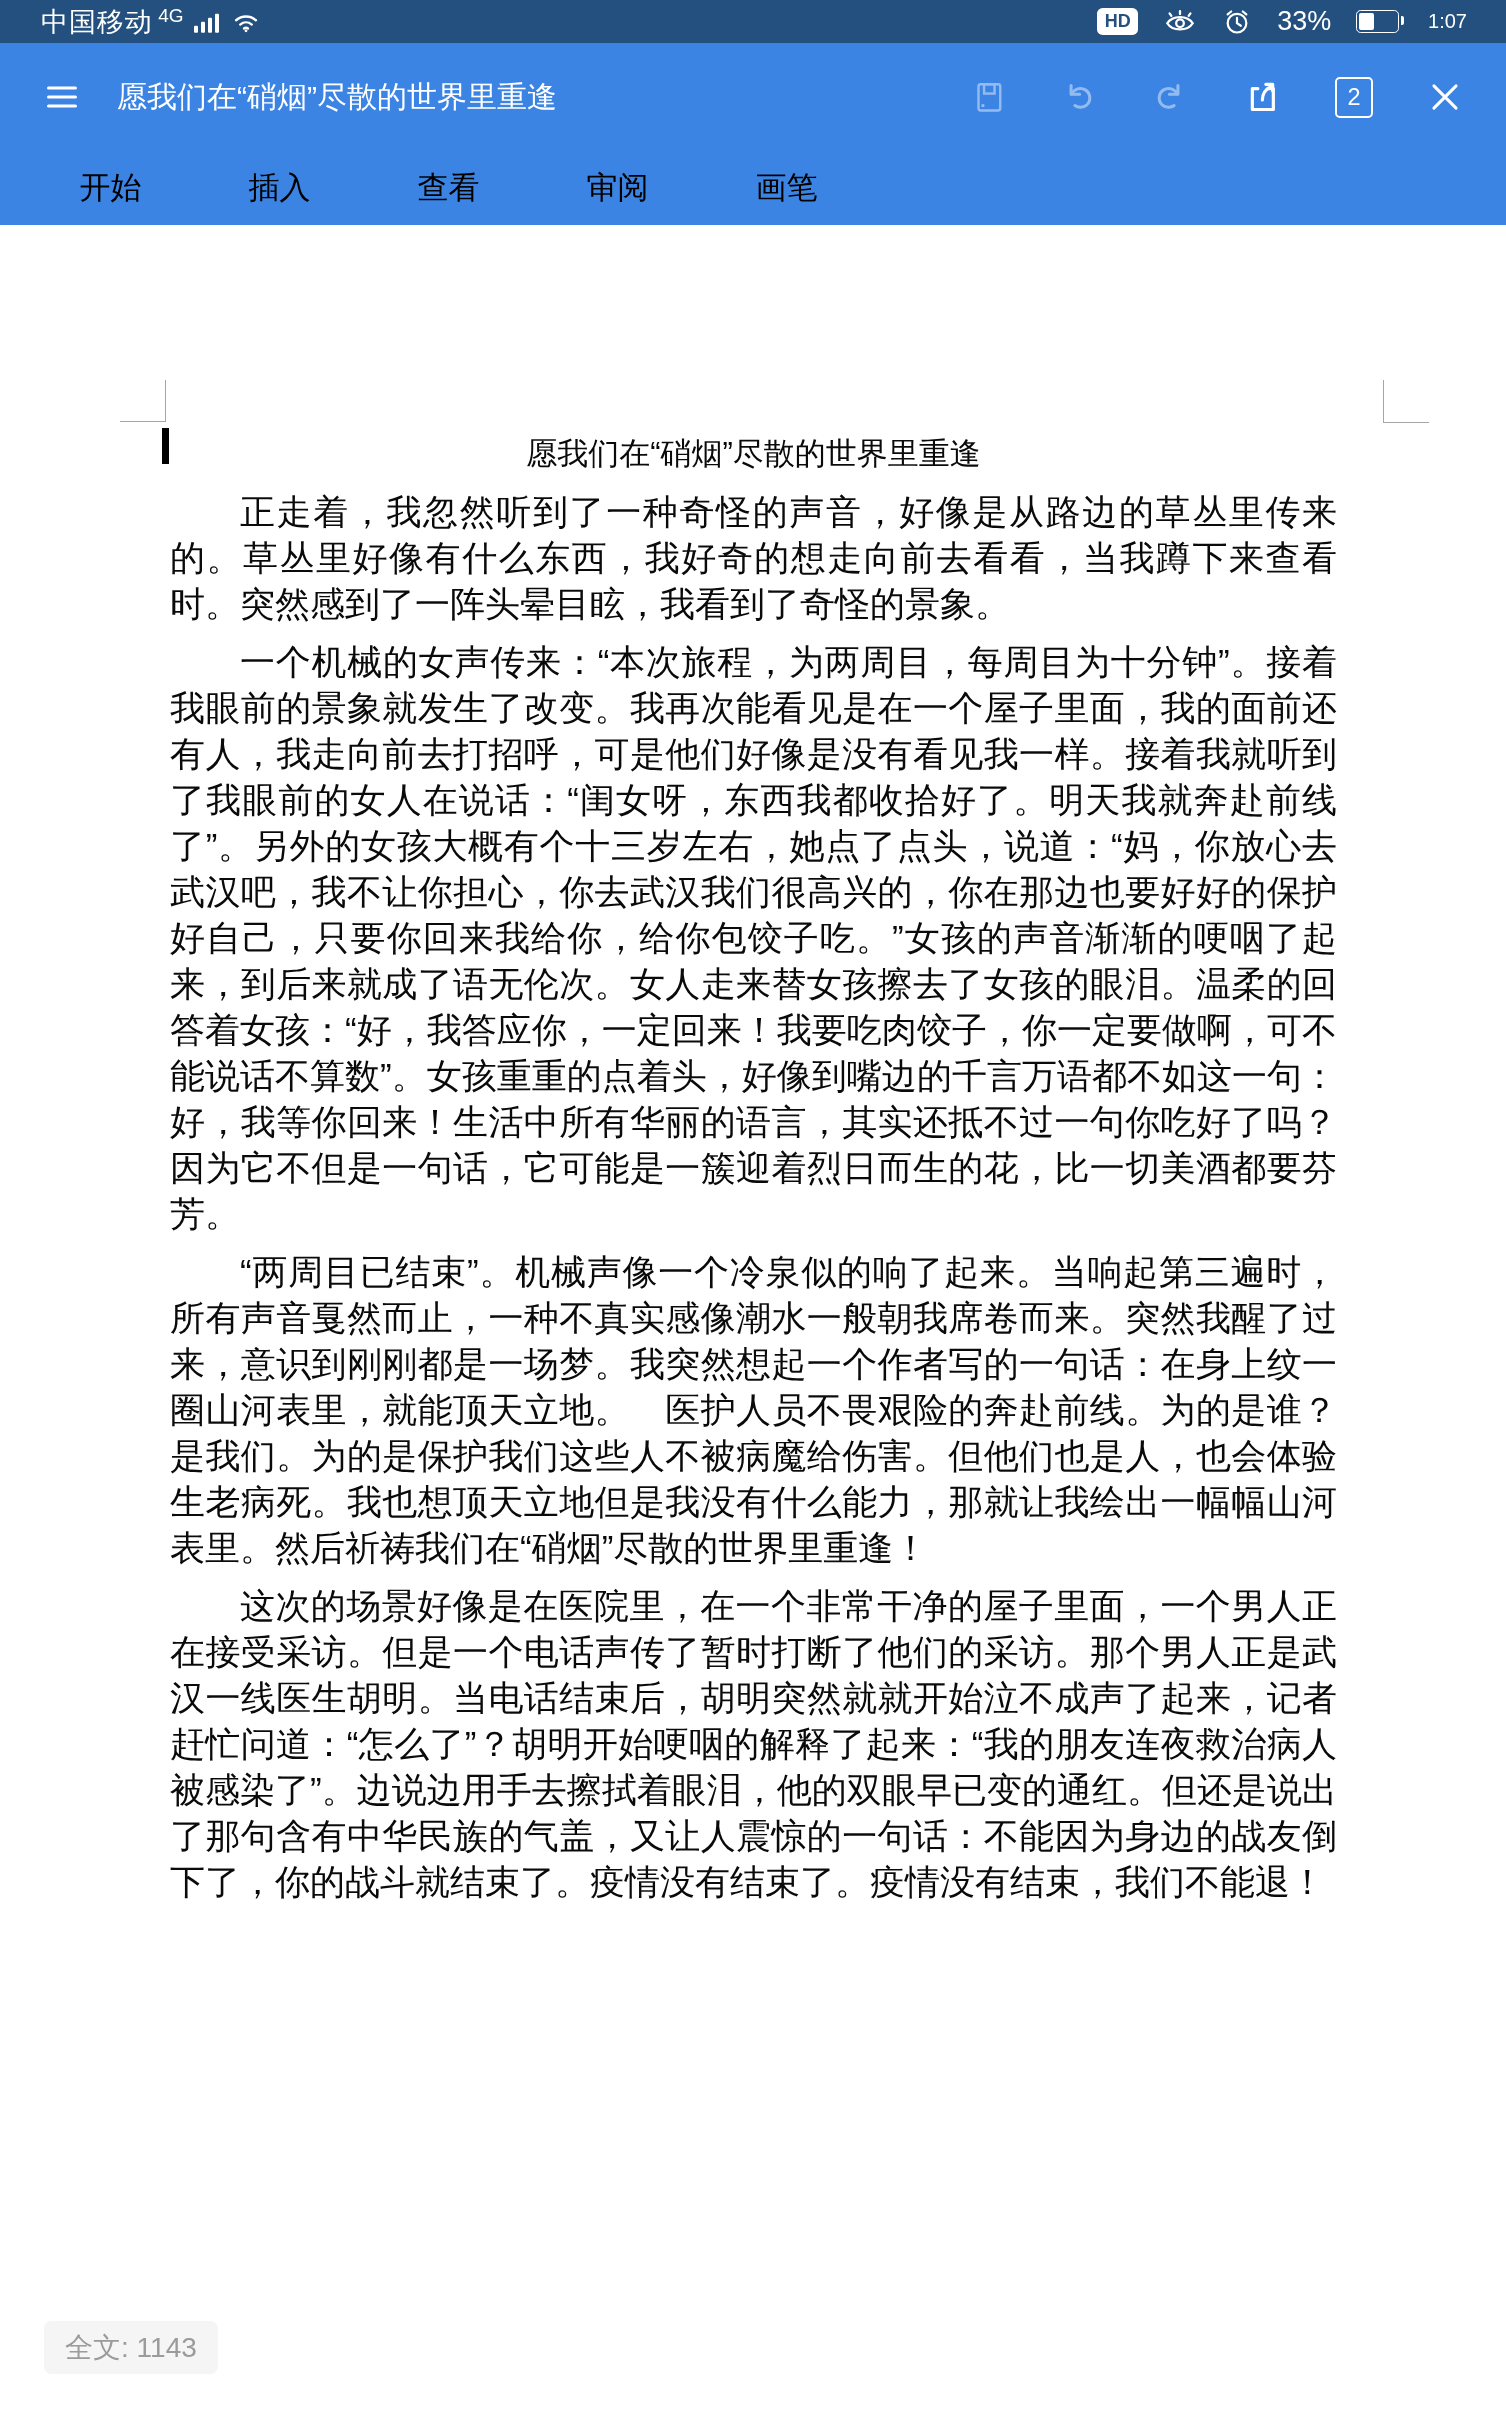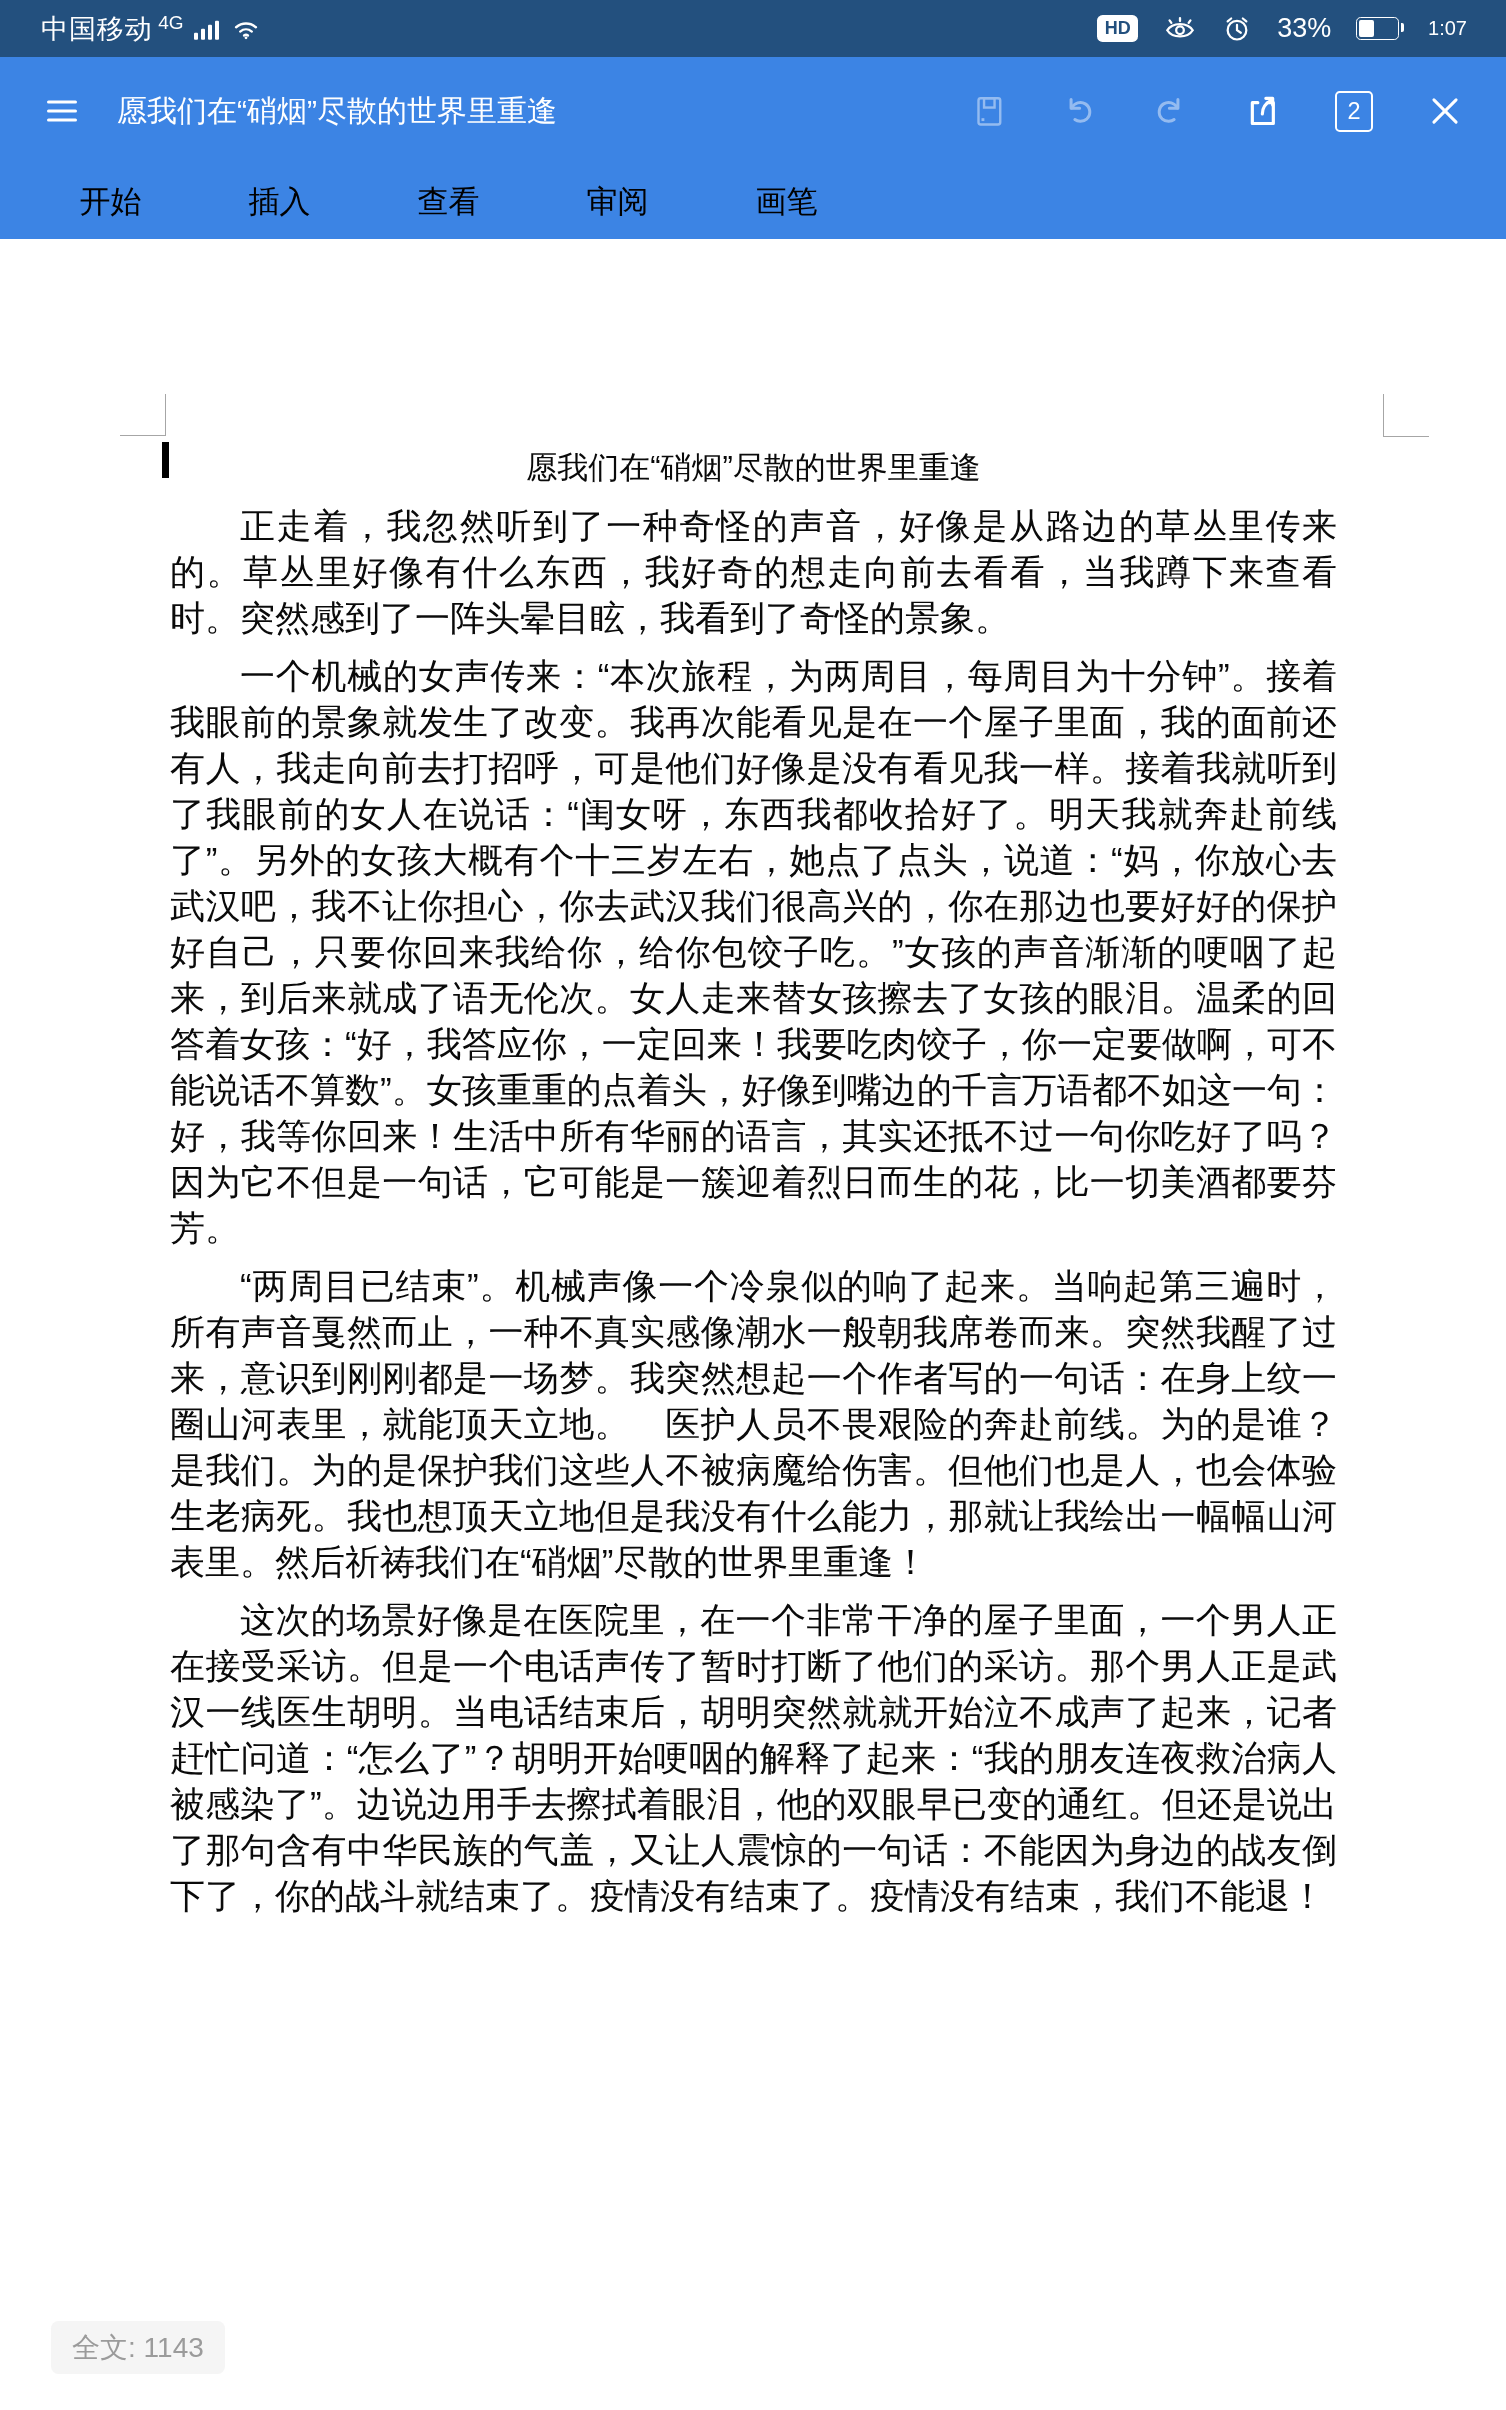--- a/index.html
+++ b/index.html
@@ -7,21 +7,21 @@
   body {
     width:1507px; height:2411px;
     background:#ffffff;
     font-family:"Liberation Sans", sans-serif;
     position:relative;
     overflow:hidden;
   }
 
   
   .statusbar {
-    height:57px; background:#23507E; color:#fff;
+    height:43px; background:#23507E; color:#fff;
     display:flex; align-items:center; justify-content:space-between;
     padding:0 40px 0 41px; font-size:27px;
   }
   .sb-left, .sb-right { display:flex; align-items:center; }
   .sb-left { gap:9.4px; }
   .sb-right { gap:25px; }
   .carrier { letter-spacing:0.9px; }
   .net4g { font-size:19px; font-weight:normal; align-self:flex-start; margin:1.9px 0 0 -3.8px; }
   .hd-badge {
     background:#fff; color:#23507E; font-weight:bold; font-size:18px;
@@ -69,21 +69,21 @@
   .doc-content { margin:0 158px; padding-top:205px; color:#0a0a0a; }
   .doc-title { font-size:31px; line-height:47px; text-align:center; }
   .doc-content p {
     margin:12px; font-size:35px; line-height:46px;
     text-align:justify; text-indent:2em;
     font-weight:400; letter-spacing:0;
   }
 
   
   .wordcount {
-    position:absolute; left:51px; bottom:37px;
+    position:absolute; left:44px; bottom:37px;
     background:#f5f5f5; color:#9b9b9b;
     font-size:28px; padding:7.5px 21px; border-radius:7.5px;
   }
 
   svg { display:block; }
 </style>
 </head>
 <body>
 
 <div class="statusbar">

